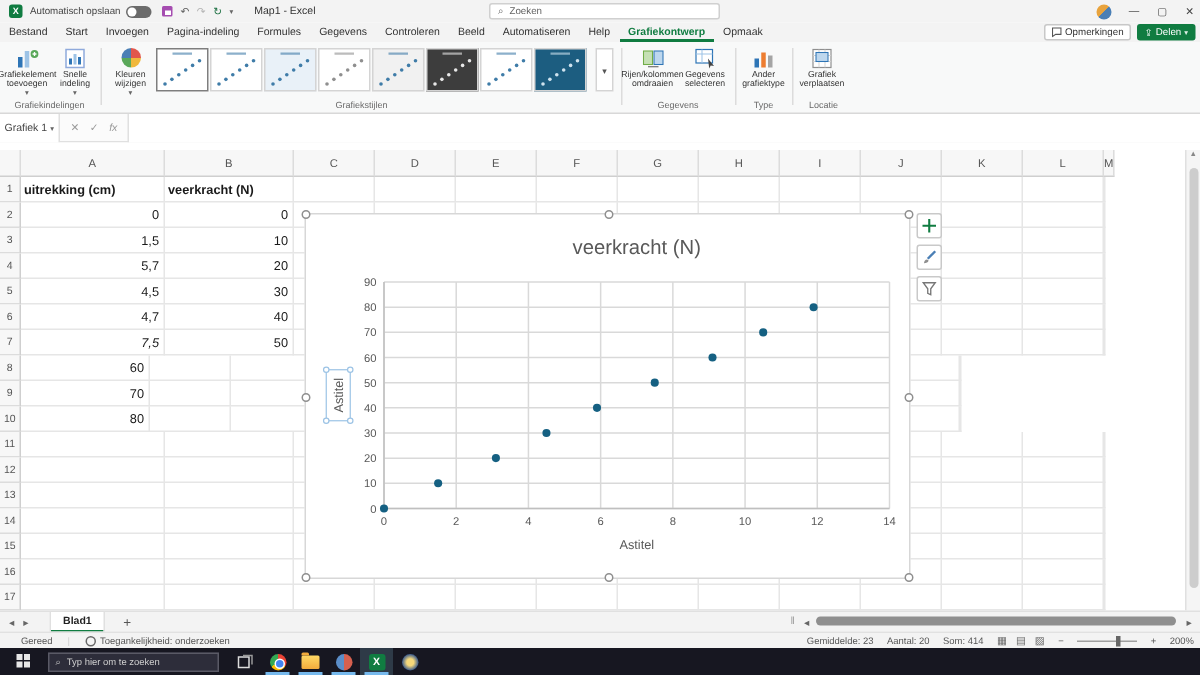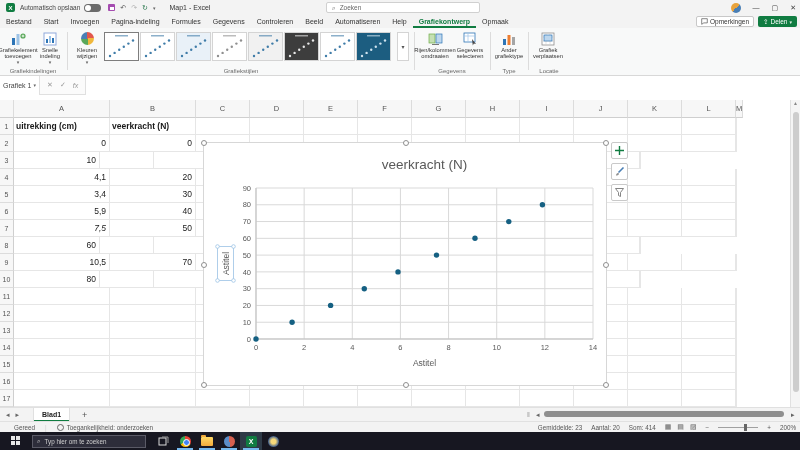--- a/index.html
+++ b/index.html
@@ -387,68 +387,69 @@
         <div class="gcell" style="width: 54px;"></div>
         <div class="gcell" style="width: 54px;"></div>
         <div class="gcell" style="width: 54px;"></div>
         <div class="gcell" style="width: 54px;"></div>
         <div class="gcell" style="width: 54px;"></div>
         <div class="gcell" style="width: 54px;"></div>
         <div class="gcell"></div>
       </div>
       <div class="gridrow" style="top: 52px;">
         <div class="rhcell" style="width: 14px;">3</div>
+        <div class="gcell num" style="width: 96px;">1,5</div>
         <div class="gcell num" style="width: 86px;">10</div>
         <div class="gcell" style="width: 54px;"></div>
         <div class="gcell" style="width: 54px;"></div>
         <div class="gcell" style="width: 54px;"></div>
         <div class="gcell" style="width: 54px;"></div>
         <div class="gcell" style="width: 54px;"></div>
         <div class="gcell" style="width: 54px;"></div>
         <div class="gcell" style="width: 54px;"></div>
         <div class="gcell" style="width: 54px;"></div>
         <div class="gcell" style="width: 54px;"></div>
         <div class="gcell" style="width: 54px;"></div>
         <div class="gcell"></div>
       </div>
       <div class="gridrow" style="top: 69px;">
         <div class="rhcell" style="width: 14px;">4</div>
-        <div class="gcell num" style="width: 96px;">4,1</div>
+        <div class="gcell num" style="width: 96px;">5,7</div>
         <div class="gcell num" style="width: 86px;">20</div>
         <div class="gcell" style="width: 54px;"></div>
         <div class="gcell" style="width: 54px;"></div>
         <div class="gcell" style="width: 54px;"></div>
         <div class="gcell" style="width: 54px;"></div>
         <div class="gcell" style="width: 54px;"></div>
         <div class="gcell" style="width: 54px;"></div>
         <div class="gcell" style="width: 54px;"></div>
         <div class="gcell" style="width: 54px;"></div>
         <div class="gcell" style="width: 54px;"></div>
         <div class="gcell" style="width: 54px;"></div>
         <div class="gcell"></div>
       </div>
       <div class="gridrow" style="top: 86px;">
         <div class="rhcell" style="width: 14px;">5</div>
-        <div class="gcell num" style="width: 96px;">3,4</div>
+        <div class="gcell num" style="width: 96px;">4,5</div>
         <div class="gcell num" style="width: 86px;">30</div>
         <div class="gcell" style="width: 54px;"></div>
         <div class="gcell" style="width: 54px;"></div>
         <div class="gcell" style="width: 54px;"></div>
         <div class="gcell" style="width: 54px;"></div>
         <div class="gcell" style="width: 54px;"></div>
         <div class="gcell" style="width: 54px;"></div>
         <div class="gcell" style="width: 54px;"></div>
         <div class="gcell" style="width: 54px;"></div>
         <div class="gcell" style="width: 54px;"></div>
         <div class="gcell" style="width: 54px;"></div>
         <div class="gcell"></div>
       </div>
       <div class="gridrow" style="top: 103px;">
         <div class="rhcell" style="width: 14px;">6</div>
-        <div class="gcell num" style="width: 96px;">5,9</div>
+        <div class="gcell num" style="width: 96px;">4,7</div>
         <div class="gcell num" style="width: 86px;">40</div>
         <div class="gcell" style="width: 54px;"></div>
         <div class="gcell" style="width: 54px;"></div>
         <div class="gcell" style="width: 54px;"></div>
         <div class="gcell" style="width: 54px;"></div>
         <div class="gcell" style="width: 54px;"></div>
         <div class="gcell" style="width: 54px;"></div>
         <div class="gcell" style="width: 54px;"></div>
         <div class="gcell" style="width: 54px;"></div>
         <div class="gcell" style="width: 54px;"></div>
@@ -481,21 +482,20 @@
         <div class="gcell" style="width: 54px;"></div>
         <div class="gcell" style="width: 54px;"></div>
         <div class="gcell" style="width: 54px;"></div>
         <div class="gcell" style="width: 54px;"></div>
         <div class="gcell" style="width: 54px;"></div>
         <div class="gcell" style="width: 54px;"></div>
         <div class="gcell"></div>
       </div>
       <div class="gridrow" style="top: 154px;">
         <div class="rhcell" style="width: 14px;">9</div>
-        <div class="gcell num" style="width: 96px;">10,5</div>
         <div class="gcell num" style="width: 86px;">70</div>
         <div class="gcell" style="width: 54px;"></div>
         <div class="gcell" style="width: 54px;"></div>
         <div class="gcell" style="width: 54px;"></div>
         <div class="gcell" style="width: 54px;"></div>
         <div class="gcell" style="width: 54px;"></div>
         <div class="gcell" style="width: 54px;"></div>
         <div class="gcell" style="width: 54px;"></div>
         <div class="gcell" style="width: 54px;"></div>
         <div class="gcell" style="width: 54px;"></div>

